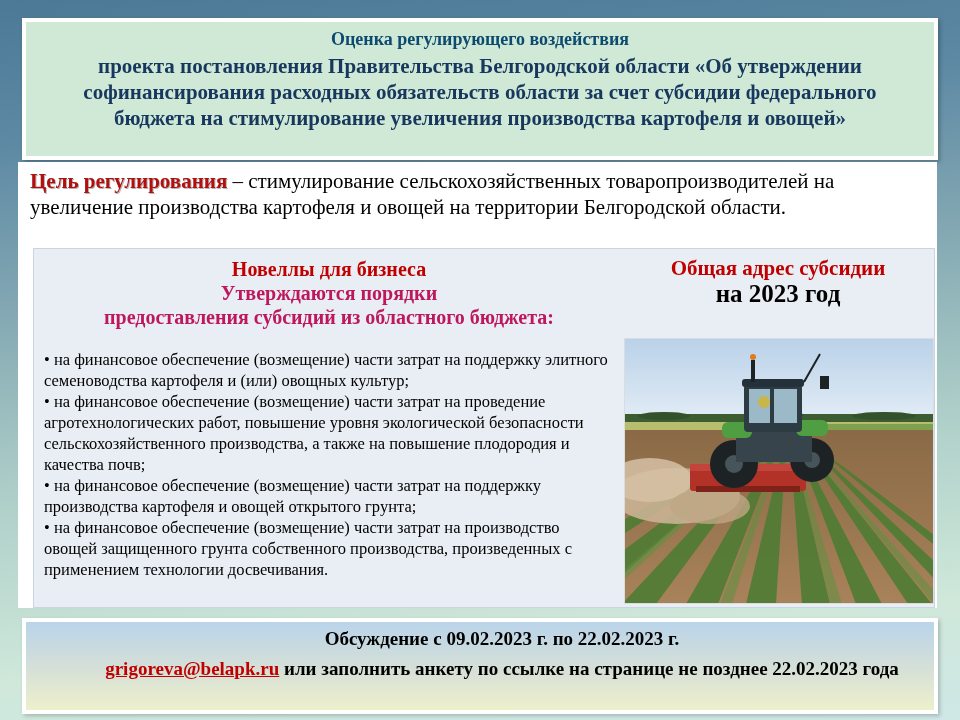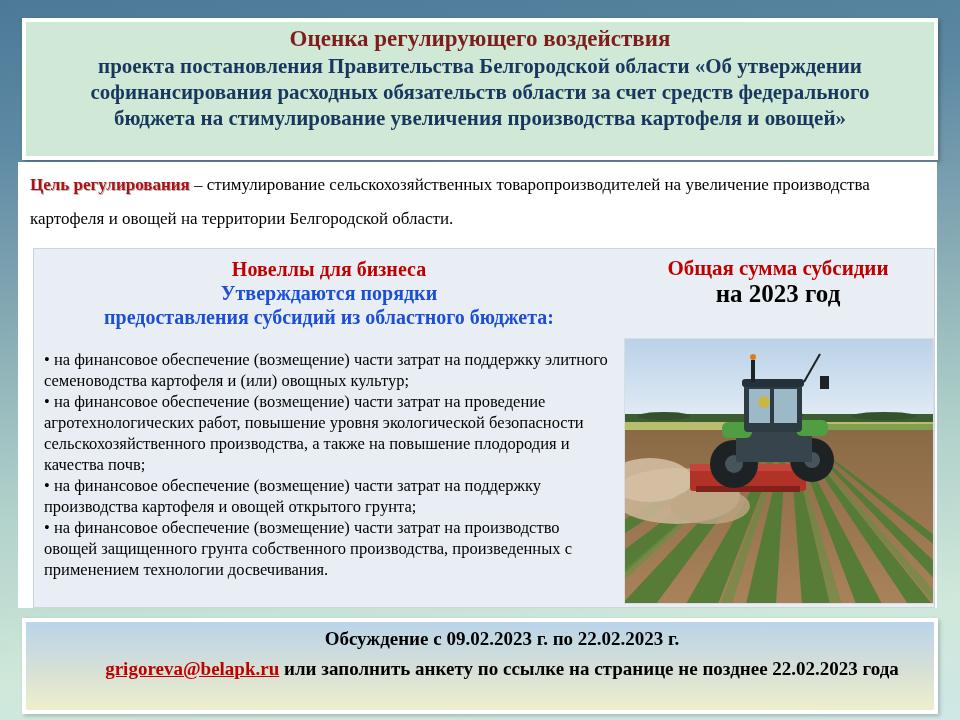--- a/index.html
+++ b/index.html
@@ -7,35 +7,35 @@
     width:960px;height:720px;position:relative;overflow:hidden;
     font-family:"Liberation Serif","DejaVu Serif",serif;
     background:linear-gradient(175deg,#4c7996 0%,#5d89a4 18%,#86aab4 40%,#aecfc9 62%,#cfe8da 85%,#cfe7e6 100%);
   }
   
   .header-box{
     position:absolute;left:22px;top:18px;width:908px;height:134px;
     border:4px solid #ffffff;background:#cfe9d6;
     text-align:center;box-shadow:2px 2px 4px rgba(0,0,0,.25);
   }
-  .header-title{color:#7f1d1d;font-weight:bold;font-size:23px;line-height:28px;padding-top:3px;}
+  .header-title{color:#0c4a6e;font-weight:bold;font-size:18px;line-height:28px;padding-top:3px;}
   .header-sub{color:#17375e;font-weight:bold;font-size:21px;line-height:26px;}
   
   .white-area{position:absolute;left:18px;top:162px;width:919px;height:446px;background:#ffffff;}
-  .goal-para{padding:6px 12px 0 12px;font-size:17px;line-height:34px;color:#000;}
+  .goal-para{padding:6px 12px 0 12px;font-size:21px;line-height:26px;color:#000;}
   .goal-label{color:#b01010;font-weight:bold;text-shadow:1px 1px 0 rgba(90,90,90,.45);}
   
   .content-box{
     position:absolute;left:15px;top:86px;width:902px;height:360px;
     background:#e9eef4;border:1px solid #c9d6e2;display:flex;box-sizing:border-box;
   }
   .col-left{flex:0 0 588px;padding:4px 8px 0 10px;box-sizing:border-box;}
   .col-right{flex:1;position:relative;text-align:center;}
   .biz-heading{color:#c00000;font-weight:bold;font-size:20px;text-align:center;line-height:24px;padding-top:4px;}
-  .biz-sub{color:#1d4ed8;font-weight:bold;font-size:20px;text-align:center;line-height:24px;}
+  .biz-sub{color:#be185d;font-weight:bold;font-size:20px;text-align:center;line-height:24px;}
   .biz-bullets{margin:20px 0 0 0;padding:0;list-style:none;font-size:16.5px;line-height:21px;color:#000;}
   .biz-bullets li{margin:0;}
   .subsidy-heading{color:#c00000;font-weight:bold;font-size:21px;line-height:26px;padding-top:6px;}
   .subsidy-line{color:#000;font-weight:bold;font-size:25px;line-height:25px;}
   .photo-wrap{position:absolute;left:2px;top:89px;width:310px;height:266px;}
   .photo-wrap svg{display:block;}
   
   .footer-box{
     position:absolute;left:22px;top:618px;width:908px;height:88px;
     border:4px solid #ffffff;box-sizing:content-box;
@@ -45,21 +45,21 @@
   }
   .footer-box .line{margin-top:3px;margin-left:44px;}
   a.red-link{color:#c00000;text-decoration:underline;font-weight:bold;cursor:pointer;}
 </style>
 </head>
 <body>
 
 <div class="header-box">
   <div class="header-title">Оценка регулирующего воздействия</div>
   <div class="header-sub">проекта постановления Правительства Белгородской области «Об утверждении</div>
-  <div class="header-sub">софинансирования расходных обязательств  области за счет средств федерального</div>
+  <div class="header-sub">софинансирования расходных обязательств  области за счет субсидии федерального</div>
   <div class="header-sub">бюджета на стимулирование увеличения производства картофеля и овощей»</div>
 </div>
 
 <div class="white-area">
 
   <div class="goal-para">
     <span class="goal-label">Цель регулирования</span><span> – стимулирование сельскохозяйственных товаропроизводителей на увеличение производства картофеля и овощей на территории Белгородской области.</span>
   </div>
 
   <div class="content-box">
@@ -70,21 +70,21 @@
       <div class="biz-sub">предоставления субсидий из областного бюджета:</div>
       <ul class="biz-bullets">
         <li>• на финансовое обеспечение (возмещение) части затрат на поддержку элитного семеноводства картофеля и (или)  овощных культур;</li>
         <li>• на финансовое обеспечение (возмещение) части затрат на проведение агротехнологических работ, повышение уровня экологической безопасности сельскохозяйственного производства, а также на повышение плодородия и качества почв;</li>
         <li>• на финансовое обеспечение (возмещение) части затрат на поддержку производства картофеля и овощей открытого грунта;</li>
         <li>• на финансовое обеспечение (возмещение) части затрат на производство овощей защищенного грунта собственного производства, произведенных с применением  технологии досвечивания.</li>
       </ul>
     </div>
 
     <div class="col-right">
-      <div class="subsidy-heading">Общая сумма субсидии</div>
+      <div class="subsidy-heading">Общая адрес субсидии</div>
       <div class="subsidy-line">на  2023 год</div>
 
       <div class="photo-wrap">
         <svg width="310" height="266" viewBox="0 0 310 266" xmlns="http://www.w3.org/2000/svg">
           <defs>
             <linearGradient id="sky" x1="0" y1="0" x2="0" y2="1">
               <stop offset="0" stop-color="#b9d1e8"></stop>
                 <stop offset="1" stop-color="#e6eff7"></stop>
             </linearGradient>
             <linearGradient id="soil" x1="0" y1="0" x2="0" y2="1">

